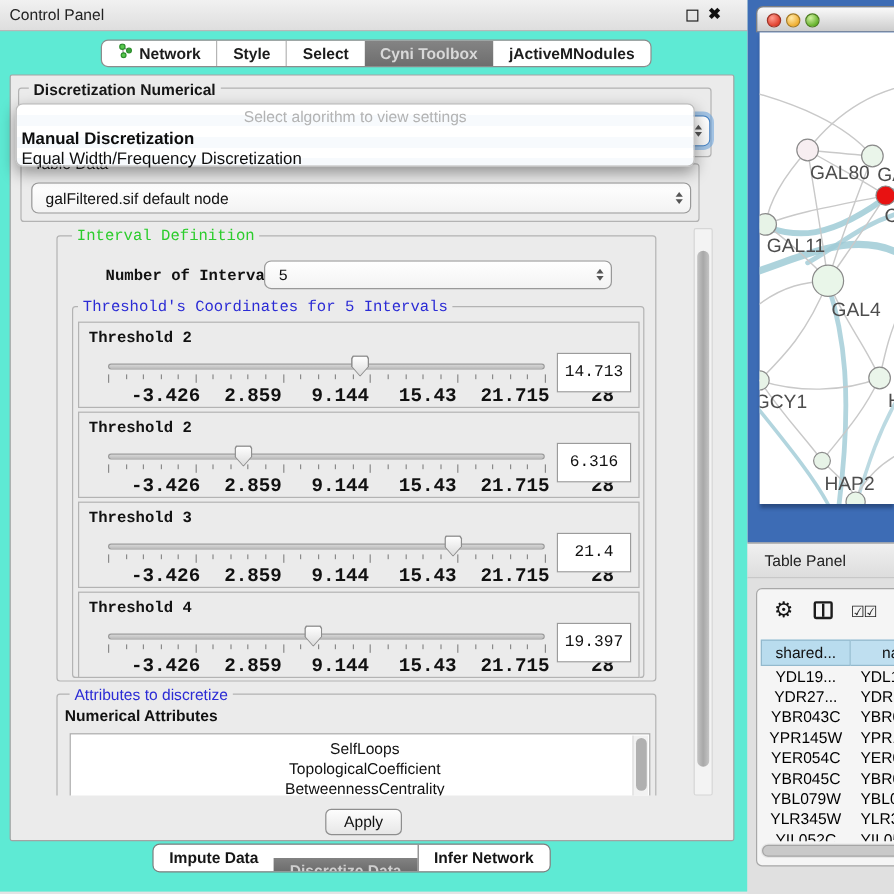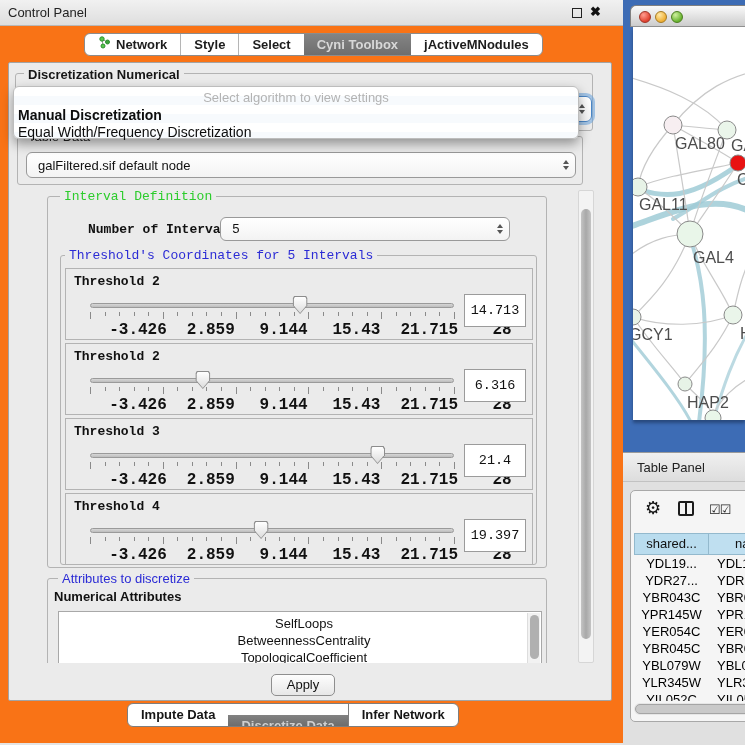--- a/index.html
+++ b/index.html
@@ -1,21 +1,21 @@
 <!DOCTYPE html>
 <html><head>
 <meta charset="utf-8">
 <style>
   * { margin:0; padding:0; box-sizing:border-box; }
   html,body { width:745px; height:745px; overflow:hidden; }
   body { font-family:"Liberation Sans", sans-serif; font-size:13px; color:#1a1a1a; background:#e2e2e2; }
   #app { position:relative; width:745px; height:745px; overflow:hidden; background:#e4e4e4; }
 
   
-  .control-panel { position:absolute; left:0; top:0; width:623px; height:743px; background:#f97316; }
+  .control-panel { position:absolute; left:0; top:0; width:623px; height:743px; background:#5eead4; }
   .cp-titlebar { position:absolute; left:0; top:0; width:623px; height:26px;
     background:linear-gradient(#f1f1f1,#dedede); border-bottom:1px solid #b8b8b8; }
   .cp-title { position:absolute; left:8px; top:5px; font-size:13px; color:#222; }
   .win-float { position:absolute; left:572px; top:8px; width:10px; height:10px; border:1.5px solid #222; background:transparent; }
   .win-close { position:absolute; left:590px; top:4px; font-size:13px; font-weight:bold; color:#111; }
 
   .cp-tabbar { position:absolute; left:84px; top:33px; height:23px; display:flex;
     background:#fff; border:1px solid #8c8c8c; border-radius:6px; overflow:hidden; }
   .tab { display:flex; align-items:center; gap:5px; padding:0 13px; font-size:13px; font-weight:600;
     color:#1c1c1c; line-height:21px; white-space:nowrap; }
@@ -393,22 +393,22 @@
               </div>
           </div>
         </div>
 
         <div class="groupbox" style="left:30px; top:388px; width:500px; height:120px;">
           <span class="legend blue" style="left:10px;">Attributes to discretize</span>
           <span class="bold-label" style="left:6px; top:10px;">Numerical Attributes</span>
           <div class="listbox" style="left:10px; top:32px; width:484px; height:80px;">
             <div class="list-items" style="padding-top:3px;">
                 <div>SelfLoops</div>
+                <div>TopologicalCoefficient</div>
                 <div>BetweennessCentrality</div>
-                <div>TopologicalCoefficient</div>
               </div>
             <div class="list-scroll">
               <div class="list-scroll-thumb"></div>
             </div>
           </div>
         </div>
       </div>
 
       <div class="vscroll">
         <div class="vscroll-thumb"></div>

